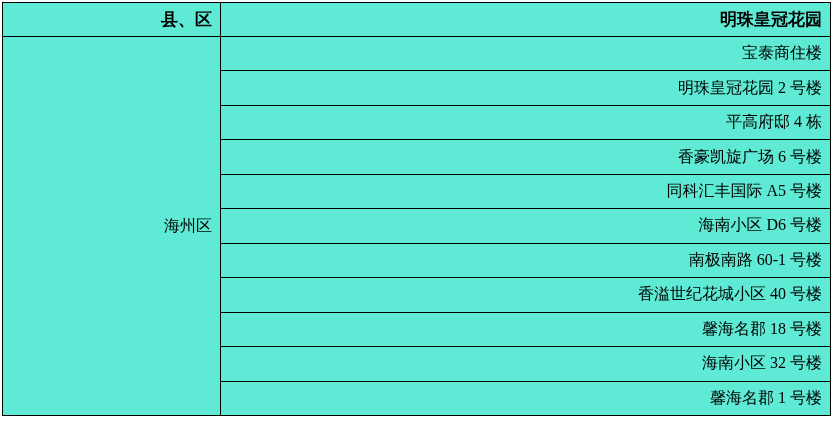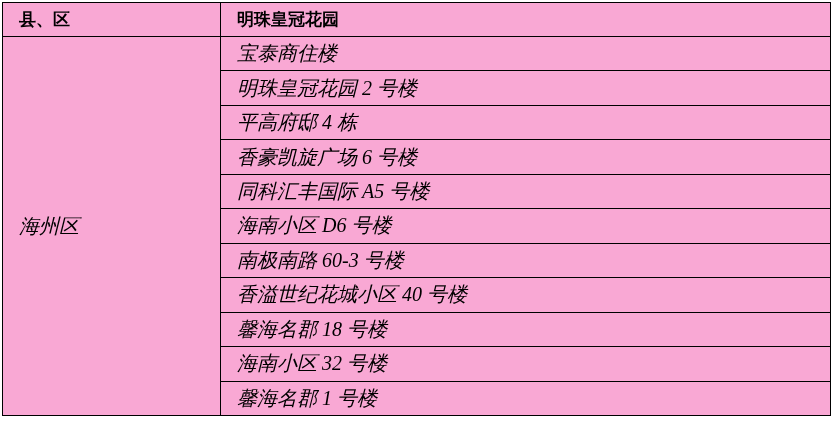--- a/index.html
+++ b/index.html
@@ -20,36 +20,35 @@
     left: 2px;
     top: 2px;
     width: 828px;
     height: 414px;
     border-collapse: collapse;
     table-layout: fixed;
   }
   table.risk-table th,
   table.risk-table td {
     border: 1px solid #000000;
-    text-align: left;
+    text-align: right;
     vertical-align: middle;
-    padding: 0 16px;
-    background: #f9a8d4;
+    padding: 0 8px;
+    background: #5eead4;
     overflow: hidden;
     white-space: nowrap;
   }
   table.risk-table th {
     font-size: 17px;
     font-weight: bold;
     height: 33px;
   }
   table.risk-table td {
-    font-size: 20px;
+    font-size: 16px;
     font-weight: normal;
-    font-style: italic;
   }
   .col-district { width: 218px; }
   .col-areas   { width: 610px; }
   td.district-cell {
     font-size: 17px;
   }
 </style>
 </head>
 <body>
 
@@ -78,21 +77,21 @@
     <tr>
       <td>香豪凯旋广场 6 号楼</td>
     </tr>
     <tr>
       <td>同科汇丰国际 A5 号楼</td>
     </tr>
     <tr>
       <td>海南小区 D6 号楼</td>
     </tr>
     <tr>
-      <td>南极南路 60-3 号楼</td>
+      <td>南极南路 60-1 号楼</td>
     </tr>
     <tr>
       <td>香溢世纪花城小区 40 号楼</td>
     </tr>
     <tr>
       <td>馨海名郡 18 号楼</td>
     </tr>
     <tr>
       <td>海南小区 32 号楼</td>
     </tr>

